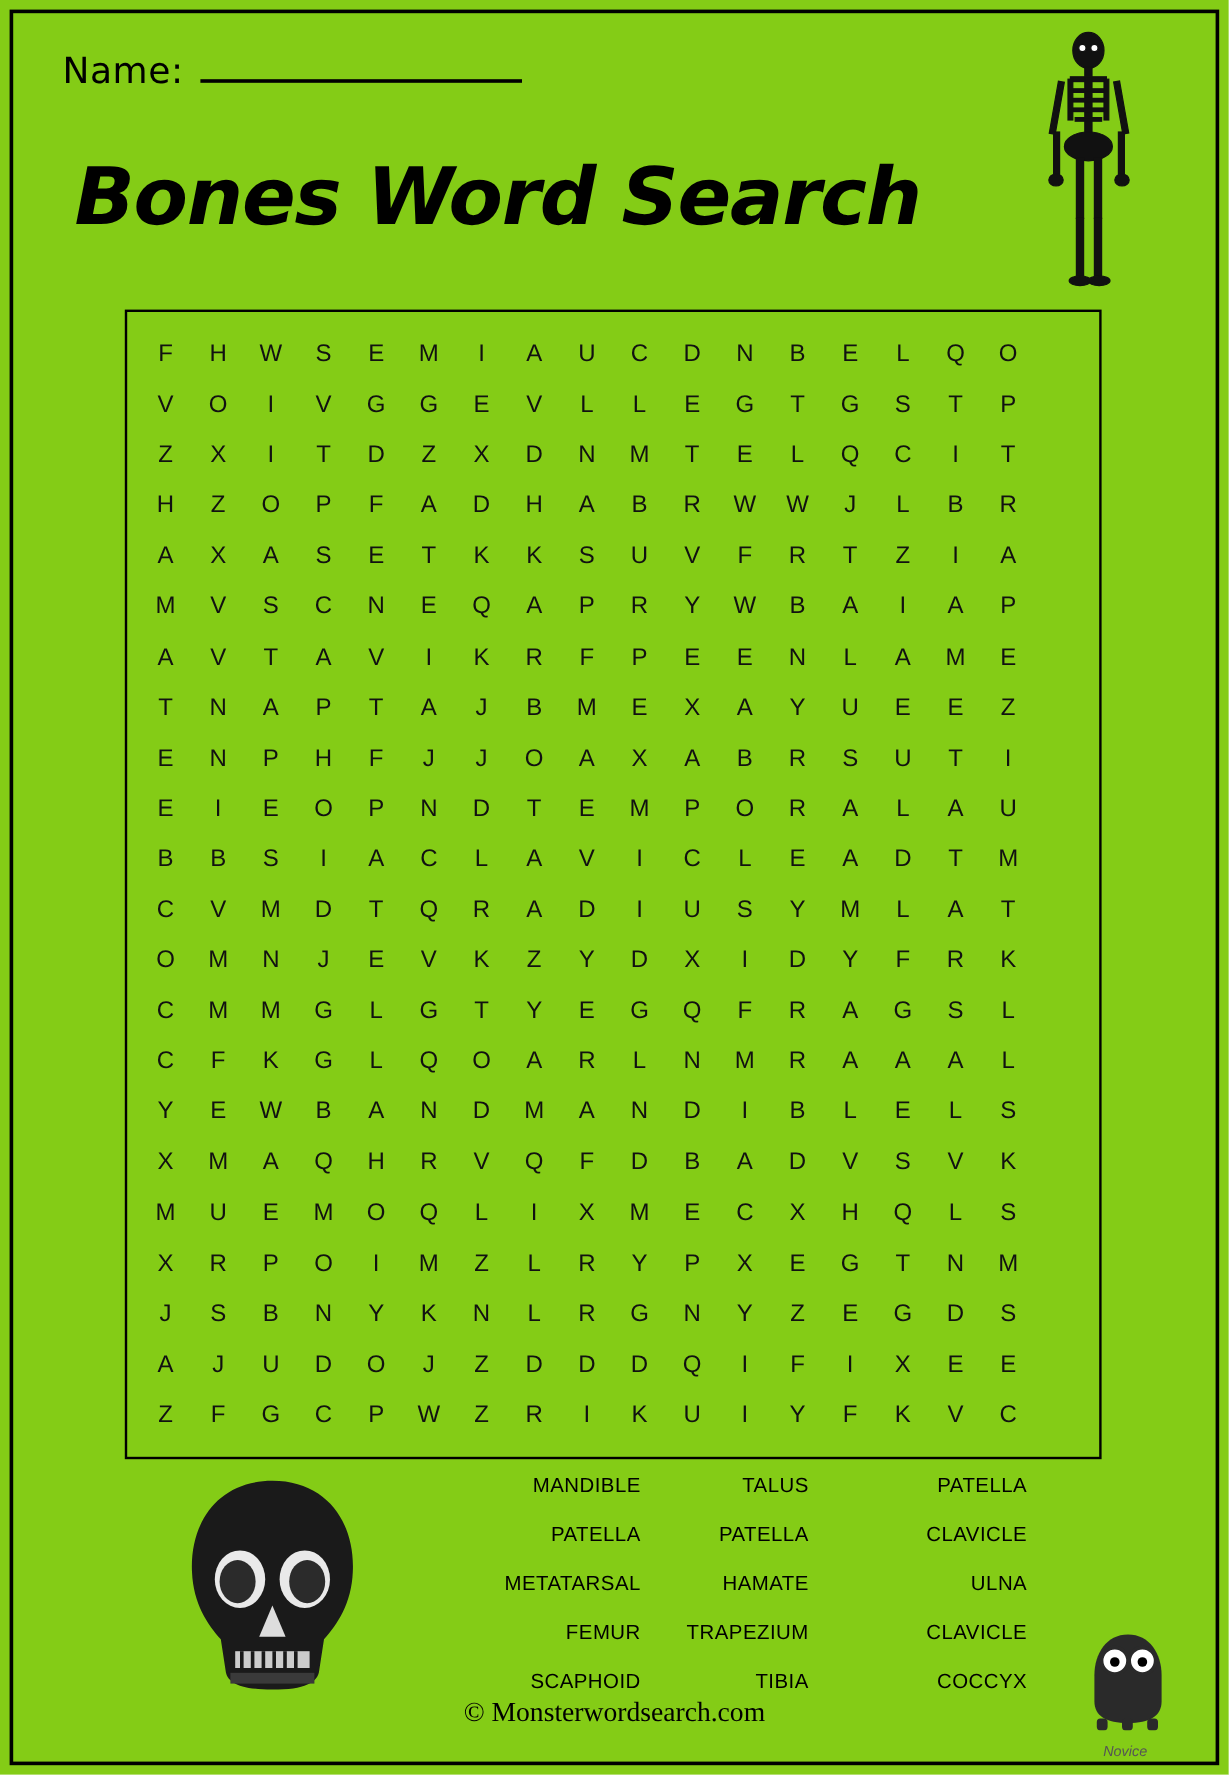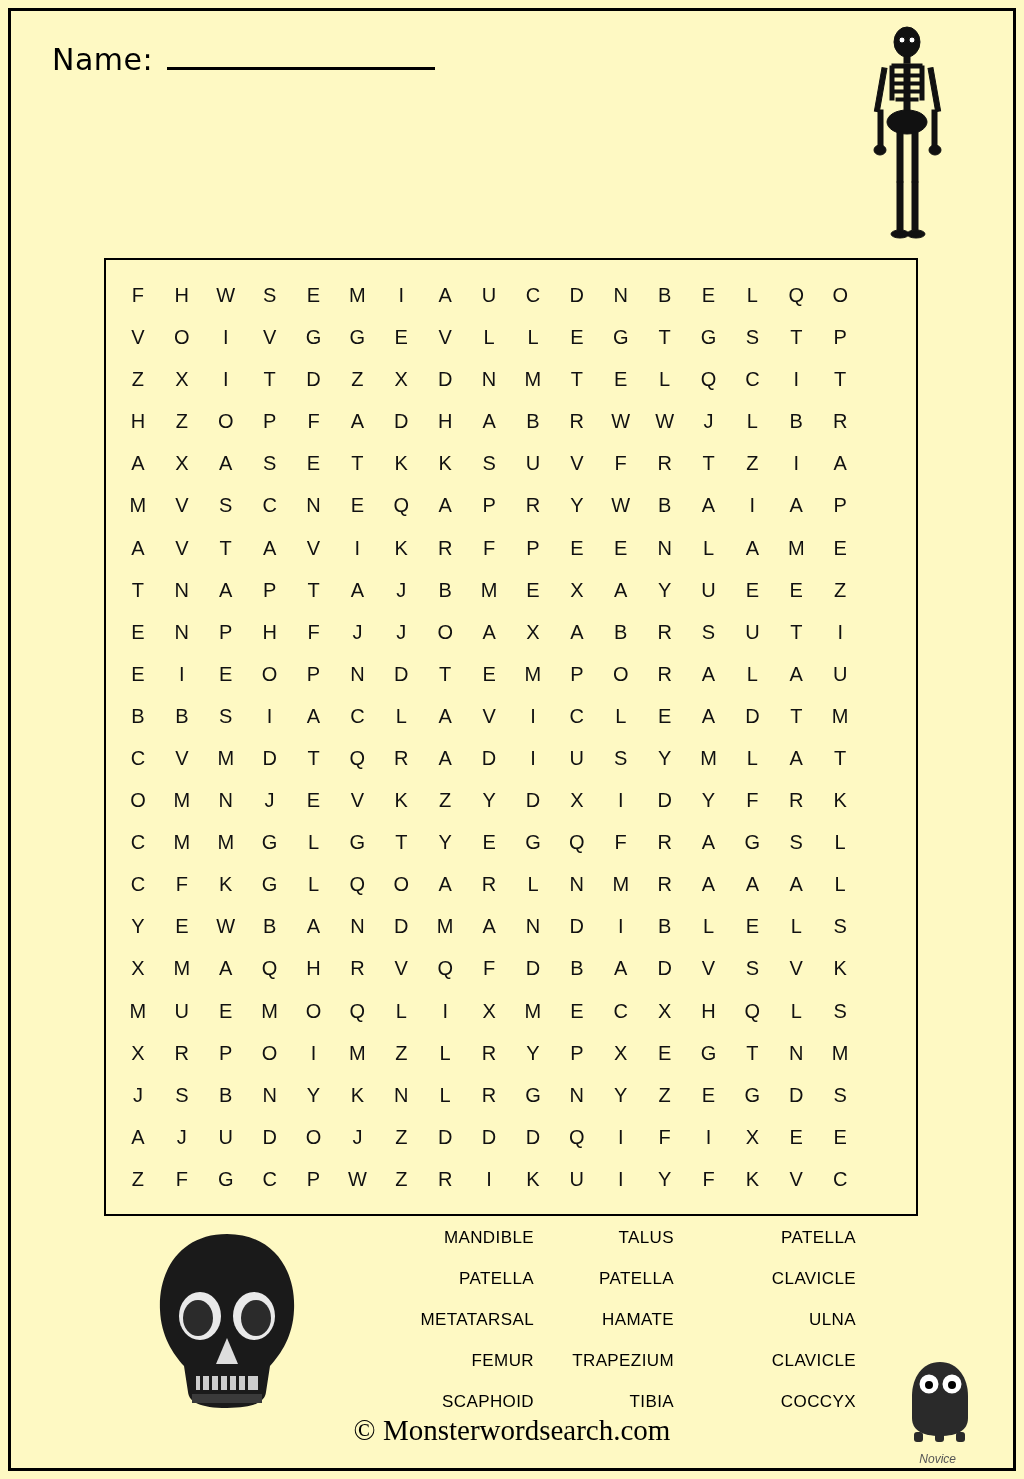--- a/index.html
+++ b/index.html
@@ -9,21 +9,21 @@
   }
   body {
     font-family: "Liberation Sans", sans-serif;
     color: #000000;
   }
   .page {
     position: relative;
     width: 1024px;
     height: 1479px;
     box-sizing: border-box;
-    background: #fef9c3;
+    background: #84cc16;
     overflow: hidden;
   }
   .page-border {
     position: absolute;
     left: 8px;
     top: 8px;
     right: 8px;
     bottom: 8px;
     border: 3px solid #000;
     box-sizing: border-box;
@@ -127,21 +127,21 @@
     white-space: nowrap;
   }
 
   
   .footer {
     position: absolute;
     left: 0;
     right: 0;
     top: 1414px;
     text-align: center;
-    font-size: 29px;
+    font-size: 23px;
     font-family: "Liberation Serif", serif;
   }
   .novice {
     position: absolute;
     right: 68px;
     top: 1452px;
     font-size: 12px;
     color: #555;
     font-style: italic;
   }
@@ -157,20 +157,21 @@
 <body>
 
 <div class="page">
   <div class="page-border"></div>
 
   <div class="name-row">
     <span class="name-label">Name:</span>
     <span class="name-blank"></span>
   </div>
 
+  <div class="title">Bones Word Search</div>
 
   <svg class="skeleton" viewBox="0 0 110 220">
     <g fill="#111" stroke="#111">
       <ellipse cx="55" cy="20" rx="13" ry="15" fill="#111"></ellipse>
       <circle cx="50" cy="18" r="3" fill="#fff"></circle>
       <circle cx="60" cy="18" r="3" fill="#fff"></circle>
       <rect x="52" y="34" width="6" height="7"></rect>
       <rect x="40" y="42" width="30" height="4"></rect>
       <rect x="52" y="42" width="6" height="52"></rect>
       <rect x="42" y="52" width="26" height="3"></rect>

